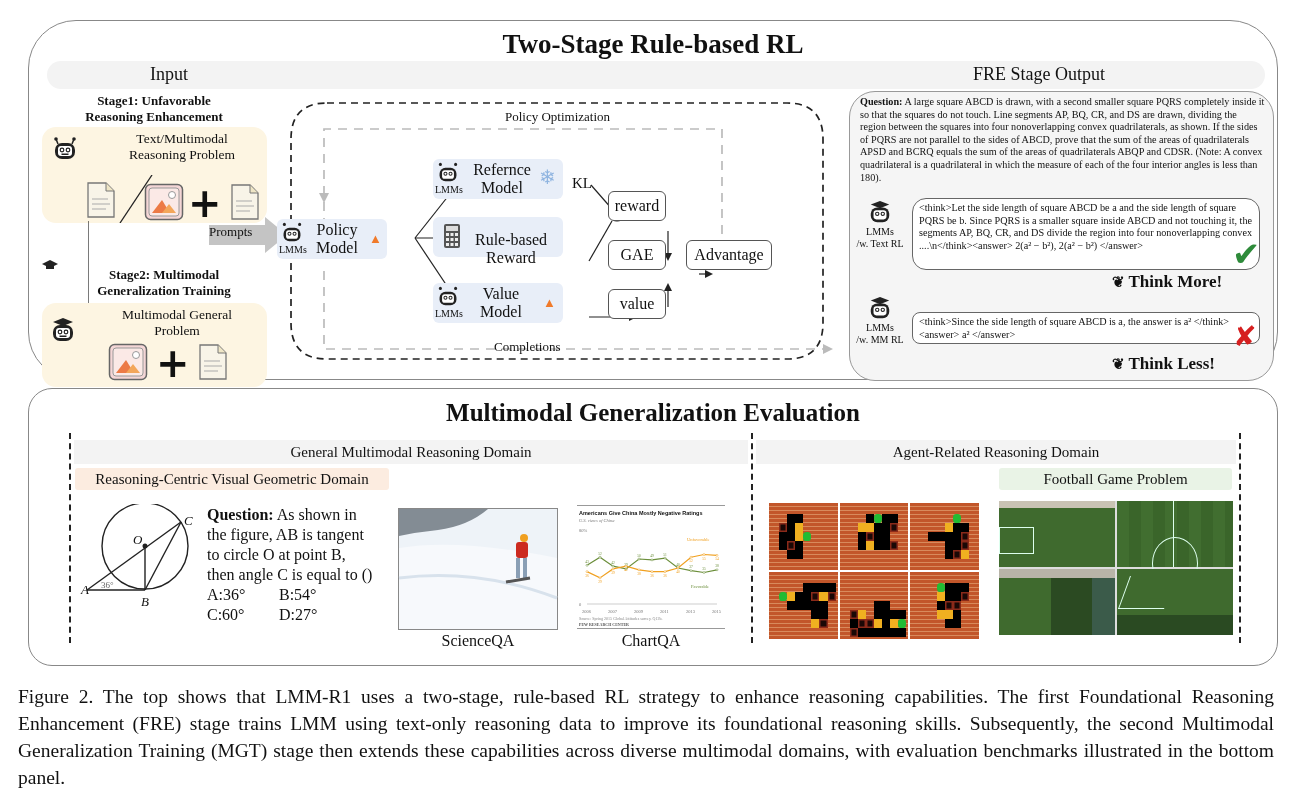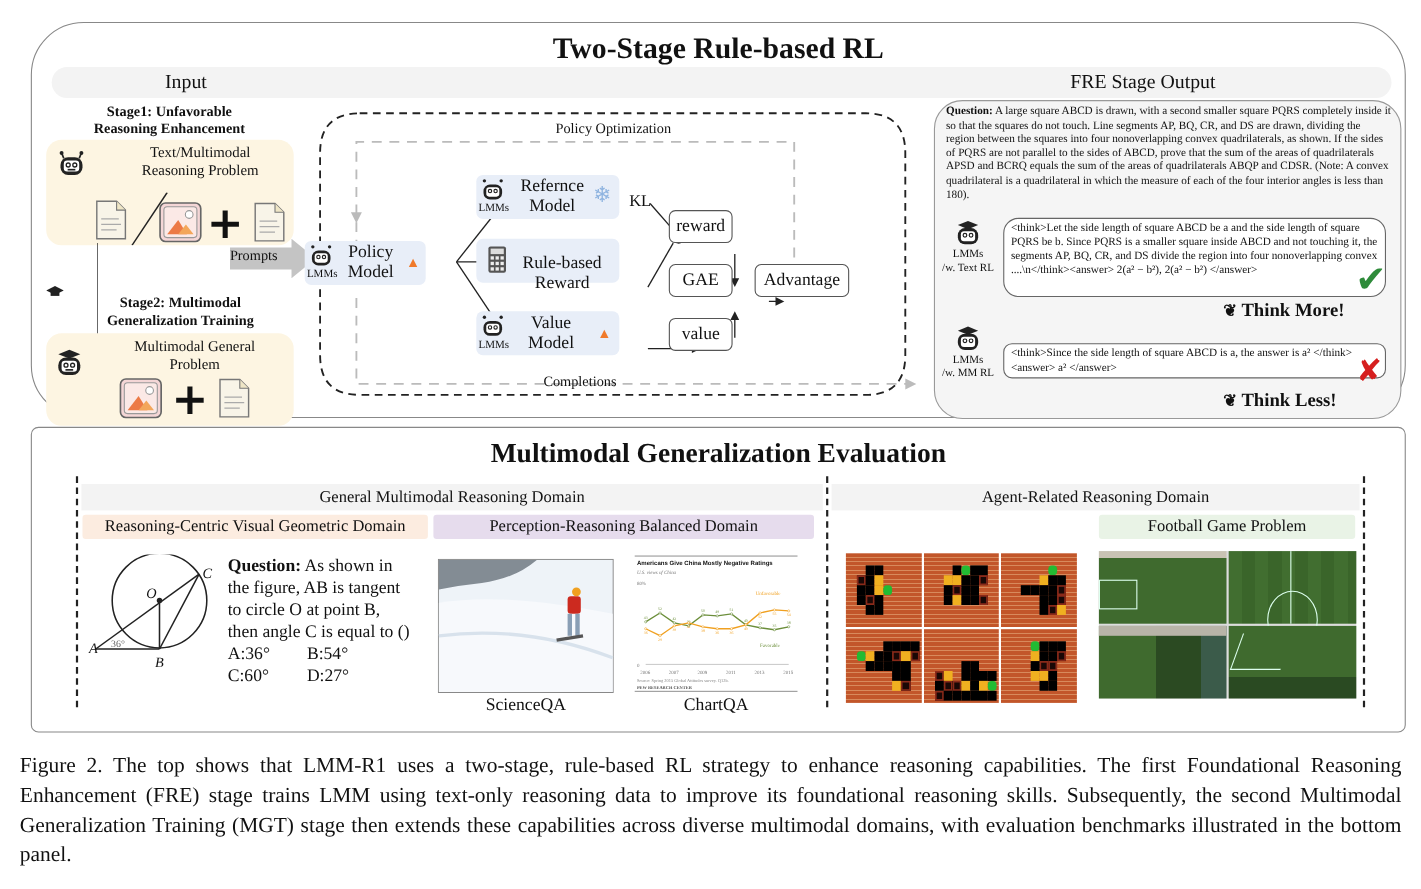--- a/index.html
+++ b/index.html
@@ -29,21 +29,21 @@
   .mtxt { font-size: 16px; text-align: center; line-height: 18px; }
 
   
   #fre-output { left: 820px; top: 70px; width: 425px; height: 290px; border: 1.3px solid #999; border-radius: 26px; background: #f5f5f5; }
   .q-text { font-size: 10.2px; line-height: 12.6px; }
   .ans-box { border: 1.2px solid #666; border-radius: 8px; background: #fff; font-size: 10.2px; line-height: 12.6px; padding: 3px 6px; }
   .think-label { font-weight: bold; font-size: 17px; }
   .i { font-style: italic; }
 
   
-  #bottom-panel { left: 28px; top: 388px; width: 1250px; height: 278px; border: 1.5px solid #888; border-radius: 7px; background: #fff; }
+  #bottom-panel { left: 28px; top: 388px; width: 1250px; height: 278px; border: 1.5px solid #888; border-radius: 24px; background: #fff; }
   #bottom-title { left: 0; top: 10px; width: 100%; text-align: center; font-size: 25px; font-weight: bold; }
   .domain-band { background: #f3f3f3; font-size: 15px; text-align: center; line-height: 24px; }
   .sub-band { font-size: 15px; text-align: center; line-height: 22px; border-radius: 3px; }
   .cap { font-size: 16px; text-align: center; }
 
   
   #caption { left: 18px; top: 683px; width: 1256px; font-size: 19.5px; line-height: 27px; text-align: justify; }
 </style>
 </head>
 <body>
@@ -314,21 +314,20 @@
   <div id="bottom-title" class="abs">Multimodal Generalization Evaluation</div>
 
   <div class="abs" style="left:40px; top:44px; height:210px; border-left:2px dashed #222;"></div>
   <div class="abs" style="left:722px; top:44px; height:210px; border-left:2px dashed #222;"></div>
   <div class="abs" style="left:1210px; top:44px; height:210px; border-left:2px dashed #222;"></div>
 
   <div class="abs domain-band" style="left:45px; top:51px; width:674px;">General Multimodal Reasoning Domain</div>
   <div class="abs domain-band" style="left:727px; top:51px; width:480px;">Agent-Related Reasoning Domain</div>
 
   <div class="abs sub-band" style="left:46px; top:79px; width:314px; background:#fcece0;">Reasoning-Centric Visual Geometric Domain</div>
-  <div class="abs sub-band" style="left:365px; top:79px; width:346px; background:#e6dced;">Perception-Reasoning Balanced Domain</div>
   <div class="abs sub-band" style="left:970px; top:79px; width:233px; background:#e9f3e6;">Football Game Problem</div>
 
   <svg class="abs" style="left:52px; top:115px; width:120px; height:100px;" viewBox="0 0 120 100">
     <circle cx="64" cy="42" r="43" fill="none" stroke="#222" stroke-width="1.4"></circle>
     <line x1="6" y1="86" x2="64" y2="86" stroke="#222" stroke-width="1.4"></line>
     <line x1="6" y1="86" x2="100" y2="18" stroke="#222" stroke-width="1.4"></line>
     <line x1="64" y1="42" x2="64" y2="86" stroke="#222" stroke-width="1.4"></line>
     <line x1="64" y1="86" x2="100" y2="18" stroke="#222" stroke-width="1.4"></line>
     <circle cx="64" cy="42" r="2.5" fill="#222"></circle>
   </svg>

